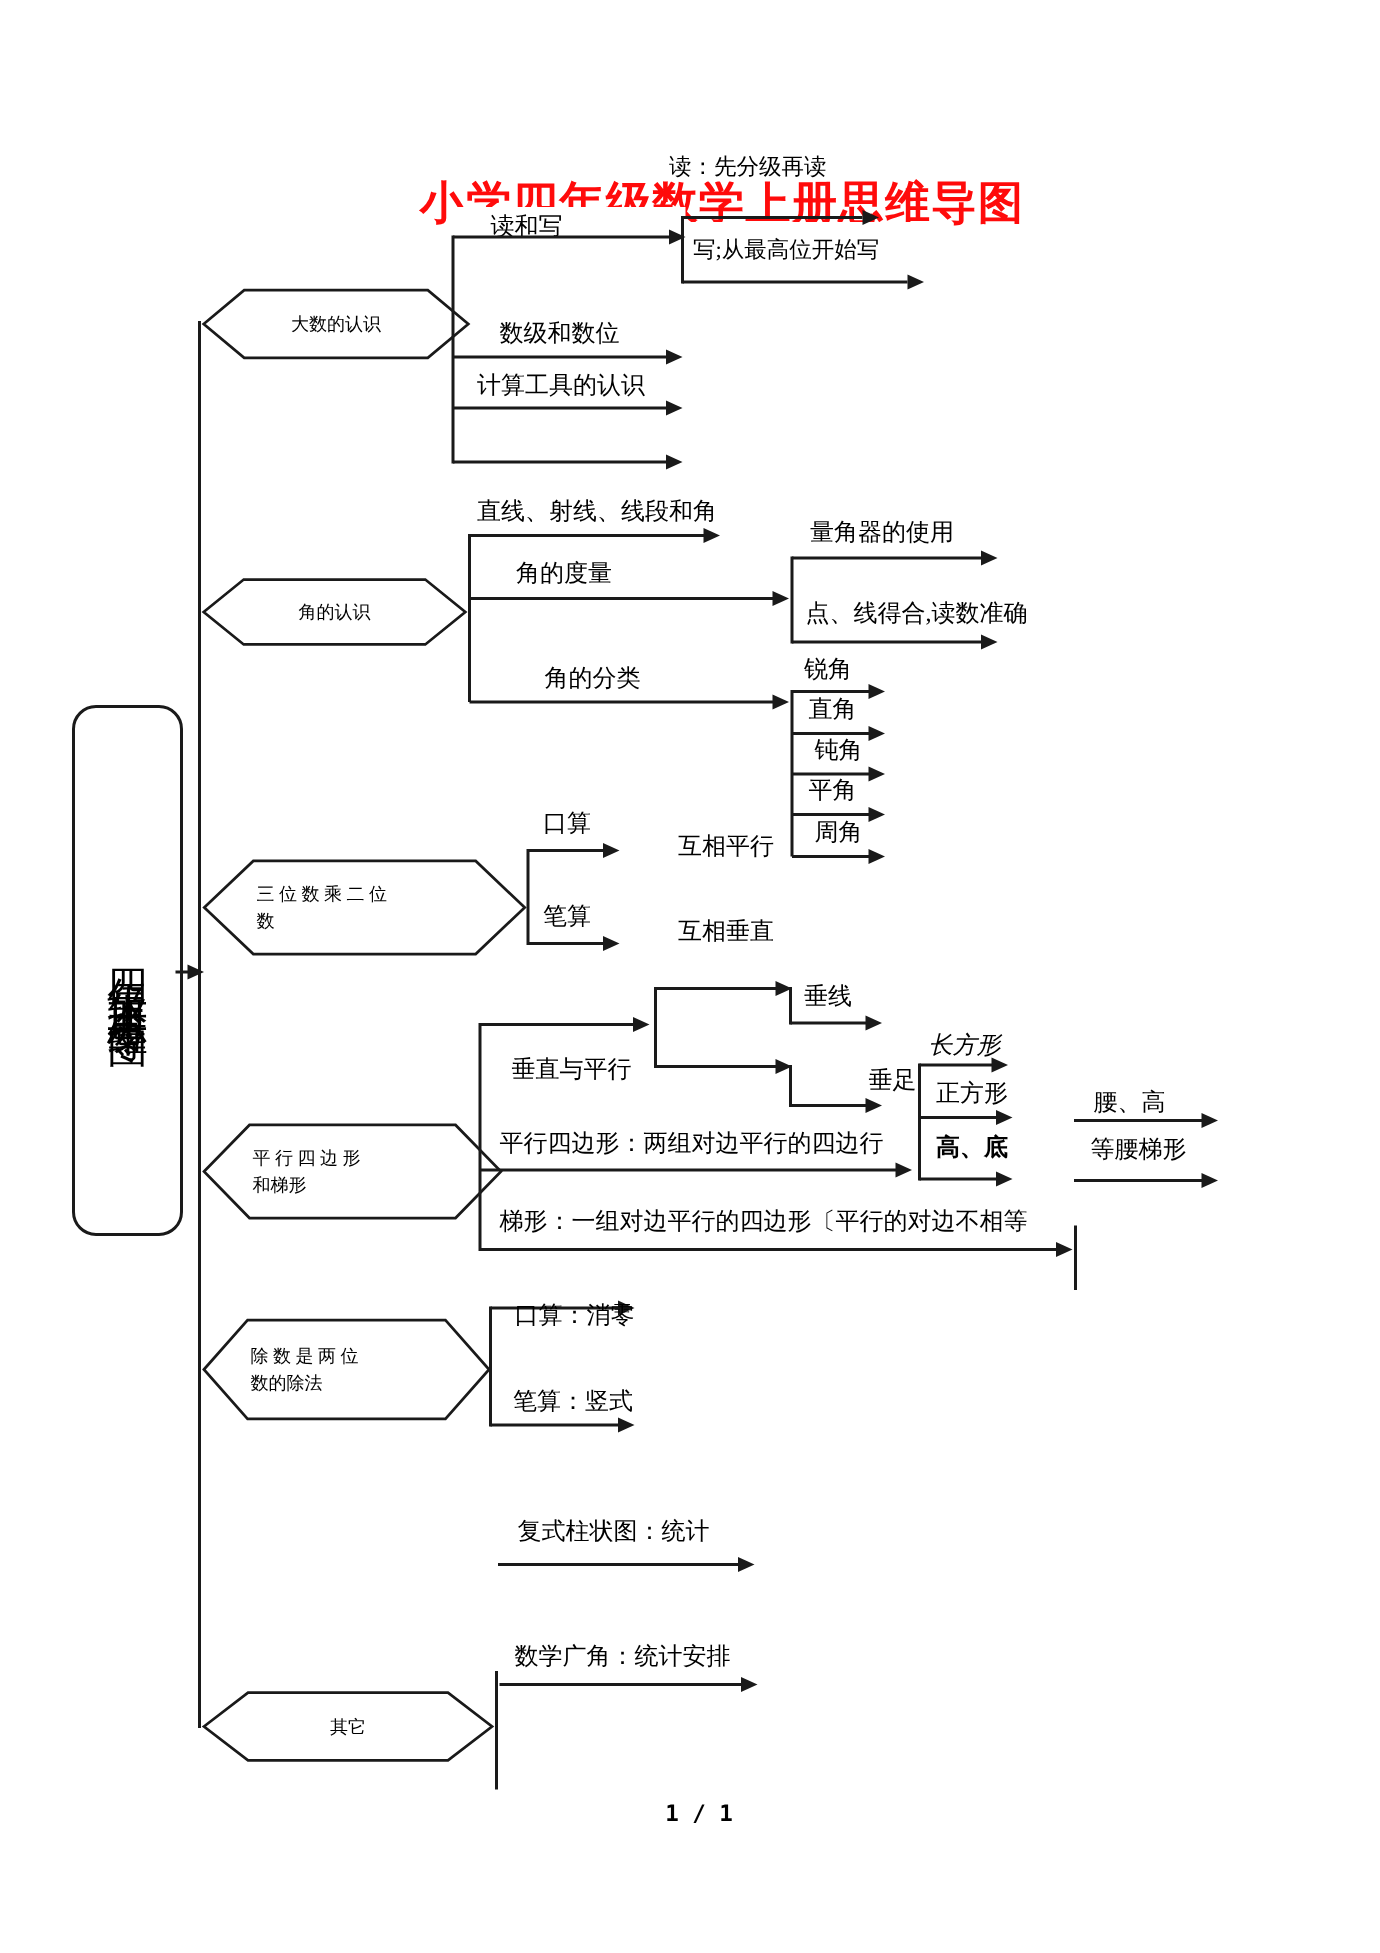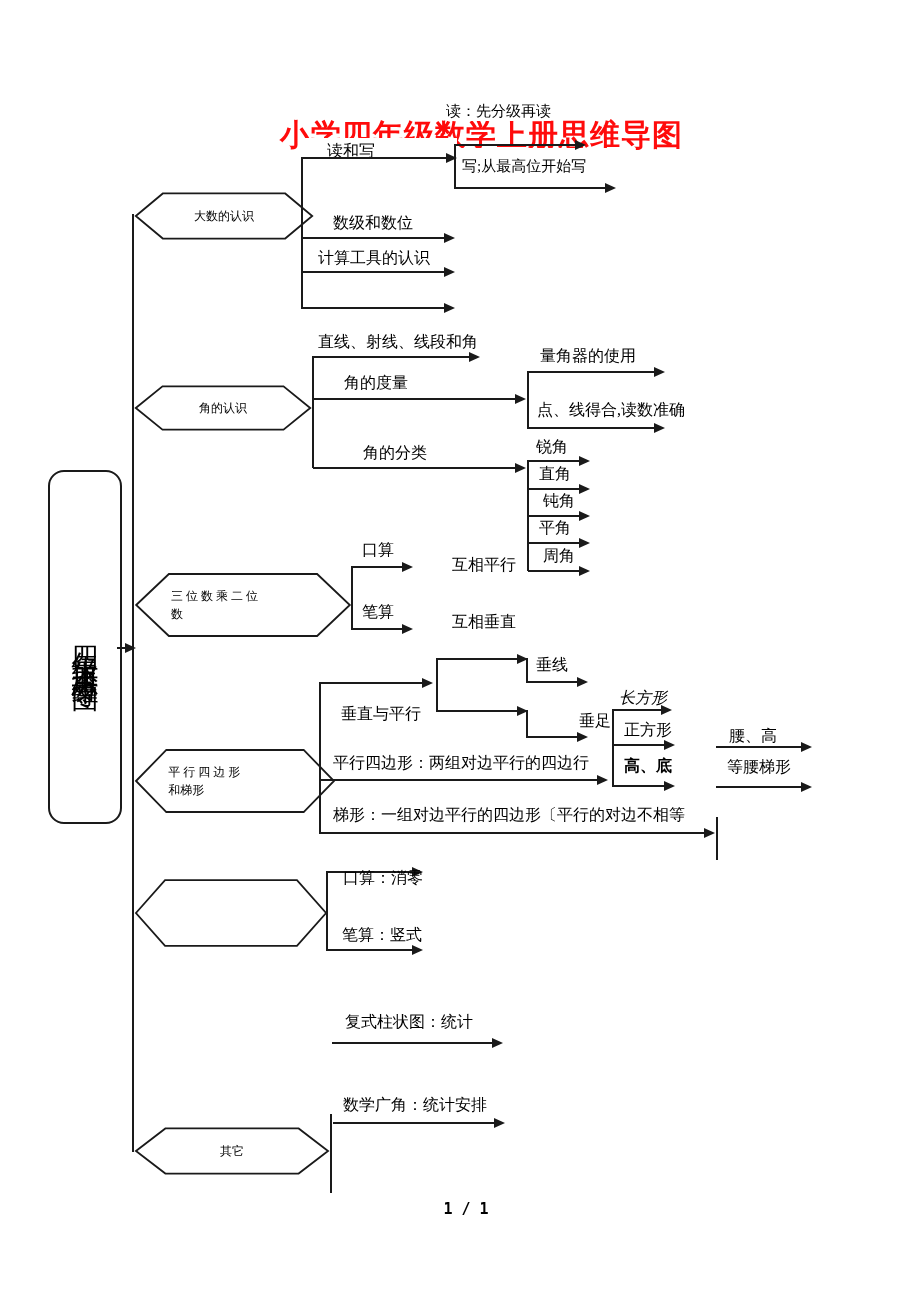--- a/index.html
+++ b/index.html
@@ -84,20 +84,24 @@
   <div class="hex-text">
     <div>平 行 四 边 形</div>
     <div>和梯形</div>
   </div>
 </div>
 
 <div class="hex" style="left:134px;top:878px;width:194px;height:70px;">
   <svg viewBox="0 0 100 100" preserveAspectRatio="none">
     <polygon points="1,50 16,3 84,3 99,50 84,97 16,97" fill="#fff" stroke="#1a1a1a" stroke-width="1.8" vector-effect="non-scaling-stroke"></polygon>
     </svg>
+  <div class="hex-text">
+    <div>除 数 是 两 位</div>
+    <div>数的除法</div>
+  </div>
 </div>
 
 <div class="hex" style="left:134px;top:1127px;width:196px;height:48px;">
   <svg viewBox="0 0 100 100" preserveAspectRatio="none">
     <polygon points="1,50 16,3 84,3 99,50 84,97 16,97" fill="#fff" stroke="#1a1a1a" stroke-width="1.8" vector-effect="non-scaling-stroke"></polygon>
     </svg>
   <div class="hex-text center">其它</div>
 </div>
 
 <div class="vl" style="left:301px;top:157px;height:152px;"></div>

